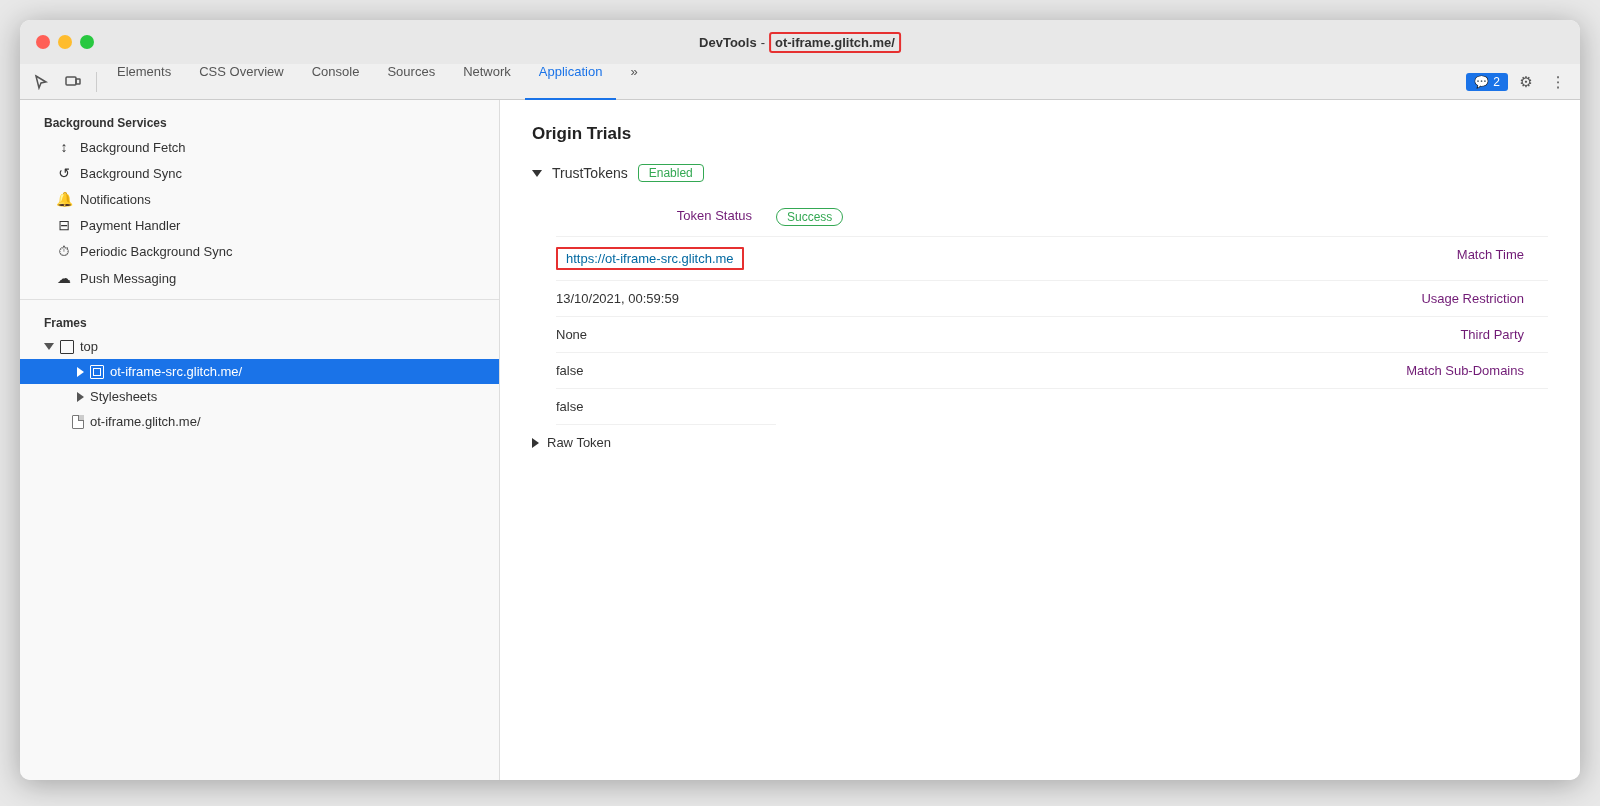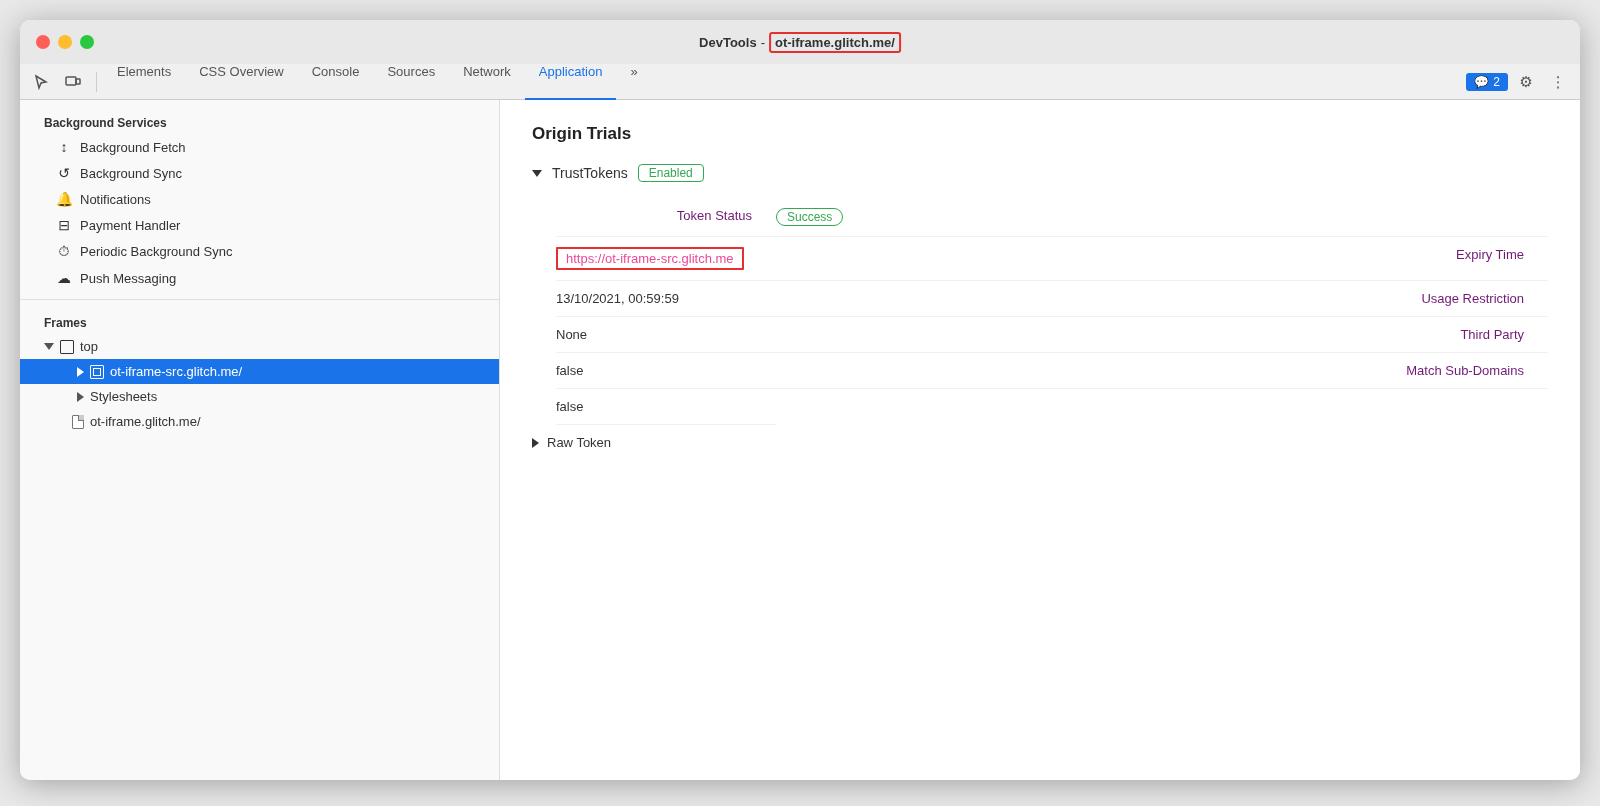--- a/index.html
+++ b/index.html
@@ -329,21 +329,21 @@
       font-size: 12px;
       font-weight: 500;
       display: inline-block;
     }
     .origin-value {
       border: 2px solid #e63030;
       border-radius: 1px;
       padding: 2px 8px;
       display: inline-block;
       font-size: 13px;
-      color: #ec4899;
+      color: #0369a1;
     }
     .raw-token-header {
       display: flex;
       align-items: center;
       gap: 8px;
       margin-top: 10px;
       cursor: pointer;
       color: #333;
       font-size: 13px;
     }
@@ -482,21 +482,21 @@
 
           <div class="detail-label">Token Status</div>
           <div class="detail-value">
             <span class="success-badge">Success</span>
           </div>
 
           <div class="detail-value">
             <span class="origin-value">https://ot-iframe-src.glitch.me</span>
           </div>
 
-          <div class="detail-label">Expiry Time</div>
+          <div class="detail-label">Match Time</div>
           <div class="detail-value">13/10/2021, 00:59:59</div>
 
           <div class="detail-label">Usage Restriction</div>
           <div class="detail-value">None</div>
 
           <div class="detail-label">Third Party</div>
           <div class="detail-value">false</div>
 
           <div class="detail-label">Match Sub-Domains</div>
           <div class="detail-value">false</div>

